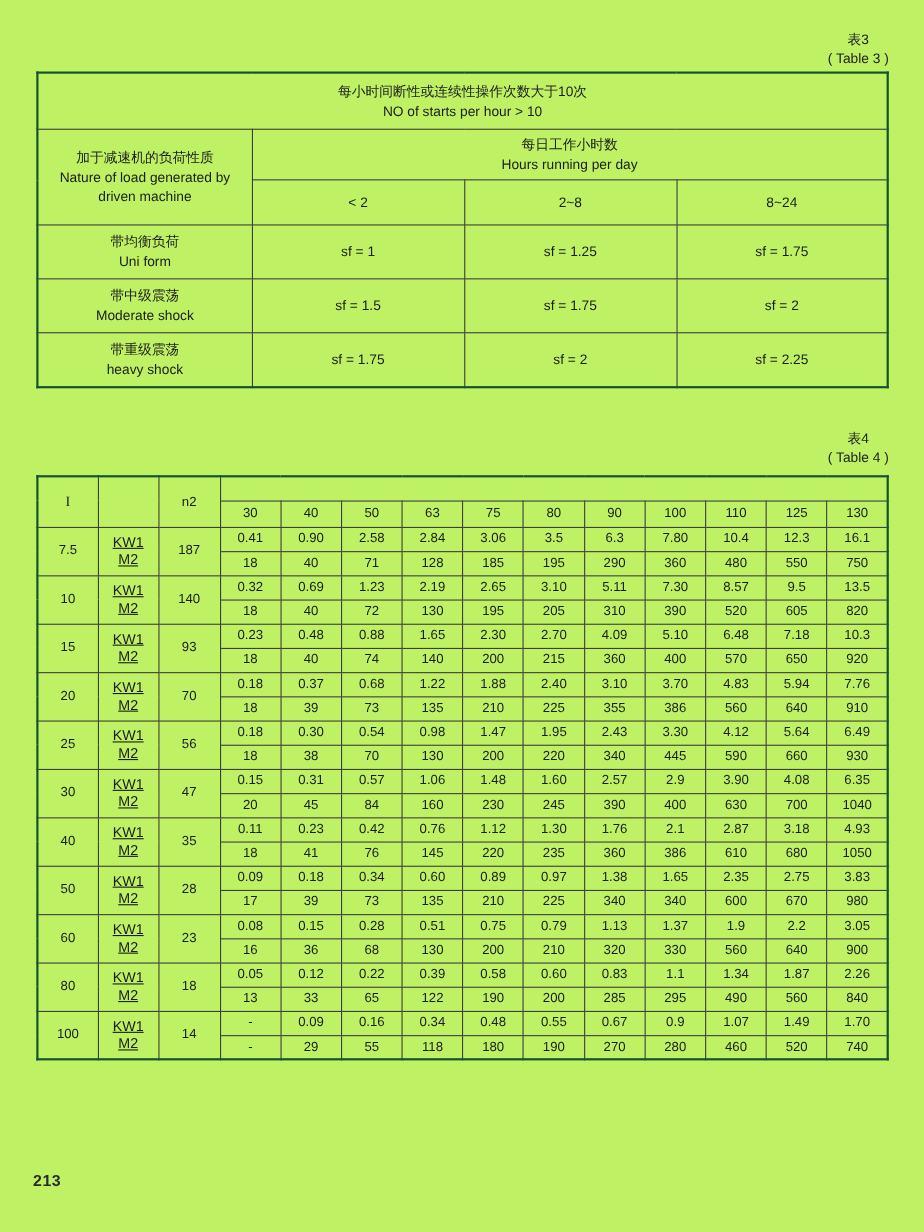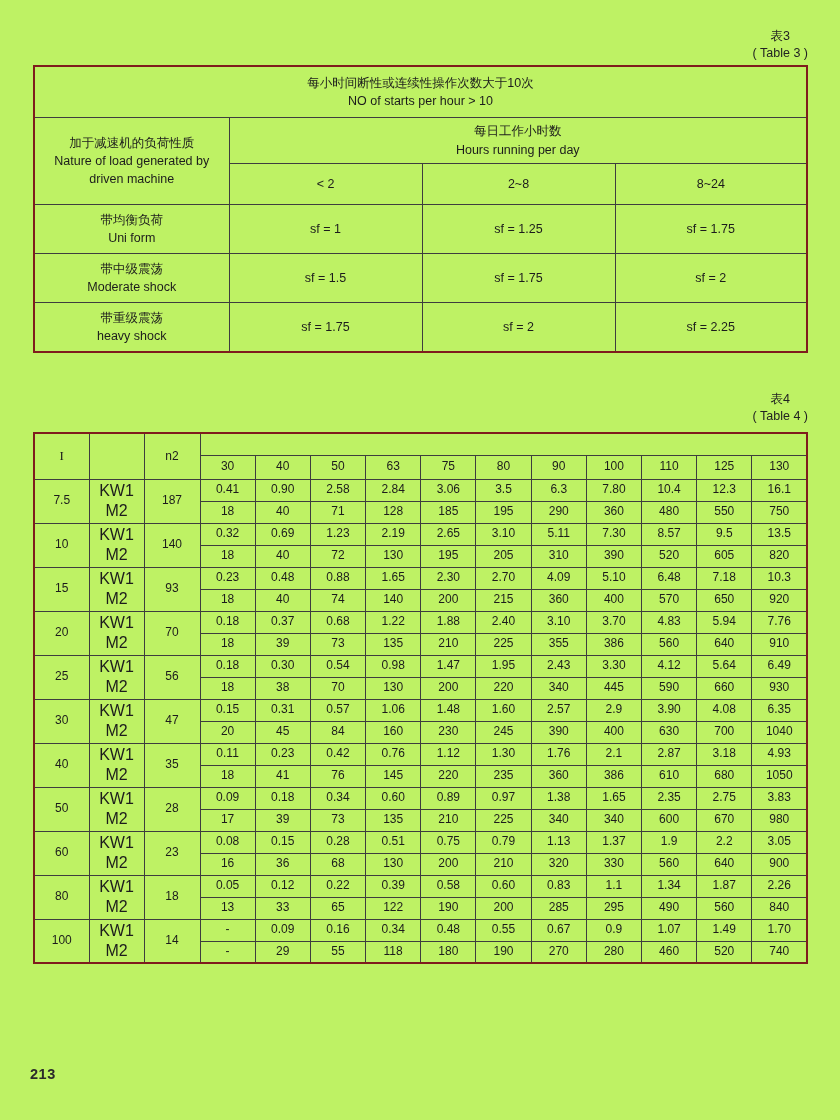--- a/index.html
+++ b/index.html
@@ -32,21 +32,21 @@
     width:773px;
     background:transparent;
   }
   table.tbl td{
     border:1px solid #3e3e3e;
     text-align:center;
     vertical-align:middle;
     padding:0;
     color:#1c1c1c;
   }
-  table.tbl{border:2px solid #7f1d1d;}
+  table.tbl{border:2px solid #14532d;}
 
   
   #t3{top:65px;}
   #t3 td{font-size:12.5px;line-height:1.45;}
   #t3 .h-top{height:50px;}
   #t3 .h-hours{height:45px;}
   #t3 .h-sub{height:40px;}
   #t3 .d-row td{height:48px;}
   #t3 .cn{display:block;}
   #t3 .en{display:block;}
@@ -57,21 +57,21 @@
   }
   .section-title .cn{font-size:14px;font-weight:bold;display:block;}
   .section-title .en{font-size:15.5px;font-weight:bold;display:block;letter-spacing:.2px;}
 
   
   #t4{top:432px;}
   #t4 td{font-size:12px;line-height:1.1;}
   #t4 tr{height:22px;}
   #t4 tr.h2{height:24px;}
   #t4 .serif-i{font-family:"Liberation Serif",serif;font-size:13px;}
-  #t4 .c-kw div{font-size:16px;line-height:1.25;}
+  #t4 .c-kw div{font-size:13px;line-height:1.25;text-decoration:underline;}
 
   
   .watermark{
     position:absolute;left:294px;top:504px;width:250px;height:110px;
     pointer-events:none;
     mix-blend-mode:multiply;
   }
   .watermark svg{position:absolute;left:0;top:8px;opacity:.9;}
   .wm-cn{
     position:absolute;left:86px;top:10px;

